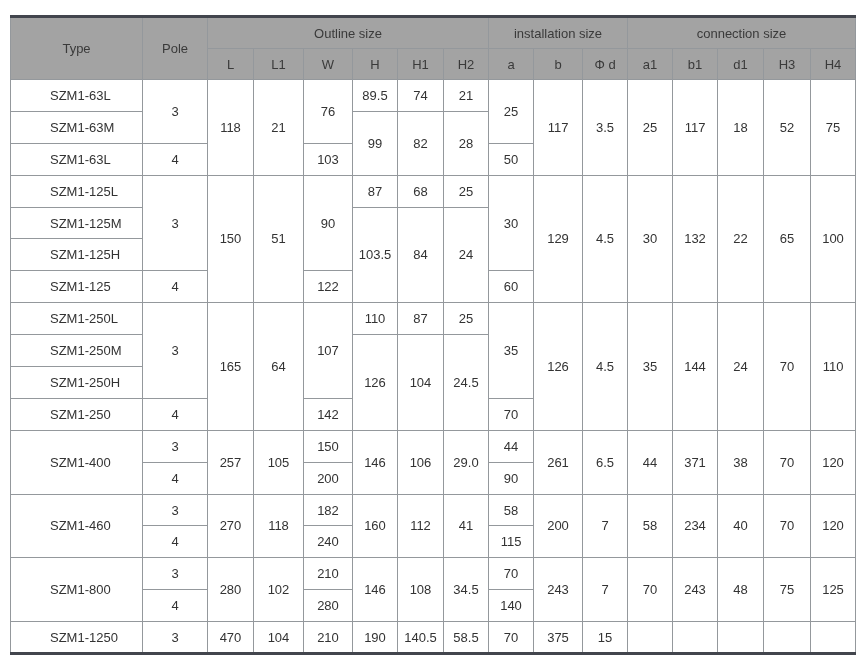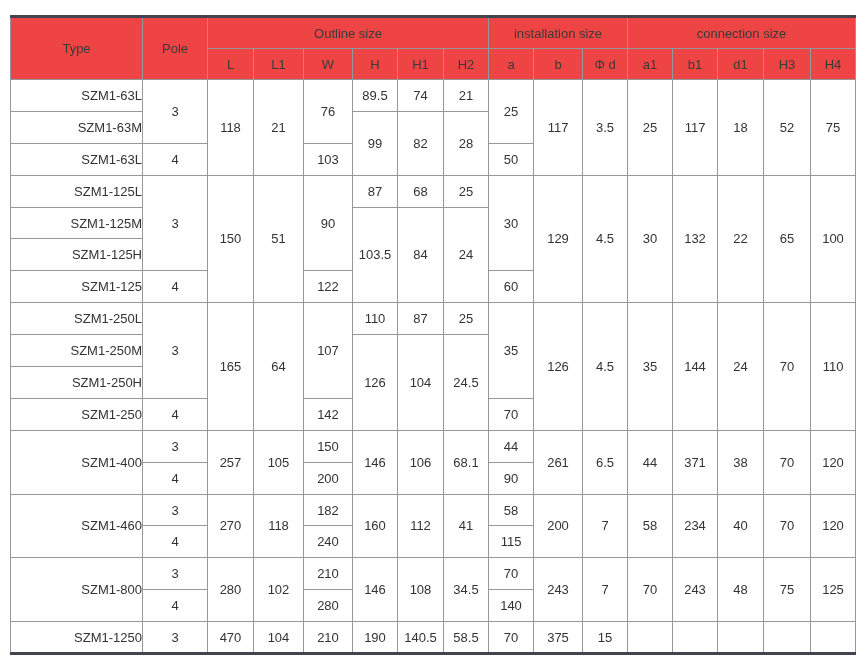--- a/index.html
+++ b/index.html
@@ -15,24 +15,24 @@
     border-top:3px solid #42454d;border-bottom:3px solid #42454d;
     border-left:1px solid #94989c;border-right:1px solid #94989c;
   }
   th,td{
     border:1px solid #94989c;
     text-align:center;vertical-align:middle;
     font-size:13px;color:#333333;padding:0;
     overflow:hidden;white-space:nowrap;
   }
   thead th{
-    background:#ef4444;font-weight:400;height:30px;color:#3a3a3a;
+    background:#a3a3a3;font-weight:400;height:30px;color:#3a3a3a;
   }
   tbody tr{height:31.9px;background:#ffffff;}
-  td.type{text-align:right;padding-left:39px;}
+  td.type{text-align:left;padding-left:39px;}
 </style>
 </head>
 <body>
 
 <div class="top-fragment">
   
 </div>
 
 <div class="table-wrap">
   <table>
@@ -177,21 +177,21 @@
           <td>70</td>
         </tr>
         <tr>
           <td rowspan="2" class="type">SZM1-400</td>
           <td>3</td>
           <td rowspan="2">257</td>
           <td rowspan="2">105</td>
           <td>150</td>
           <td rowspan="2">146</td>
           <td rowspan="2">106</td>
-          <td rowspan="2">68.1</td>
+          <td rowspan="2">29.0</td>
           <td>44</td>
           <td rowspan="2">261</td>
           <td rowspan="2">6.5</td>
           <td rowspan="2">44</td>
           <td rowspan="2">371</td>
           <td rowspan="2">38</td>
           <td rowspan="2">70</td>
           <td rowspan="2">120</td>
         </tr>
         <tr>

